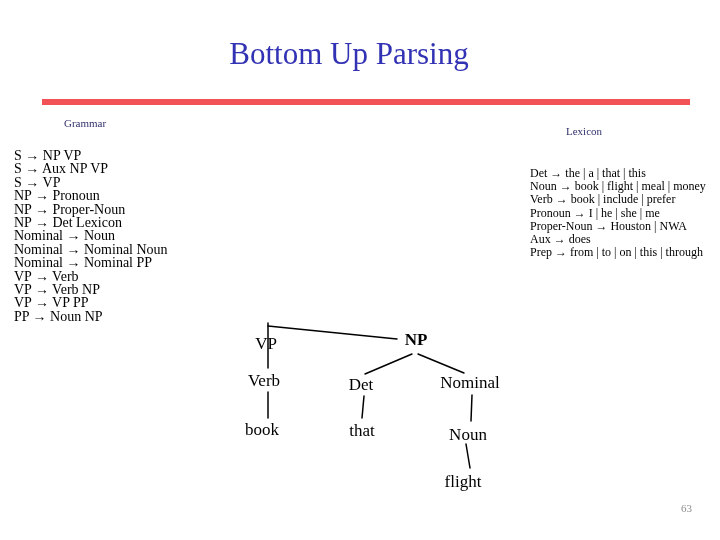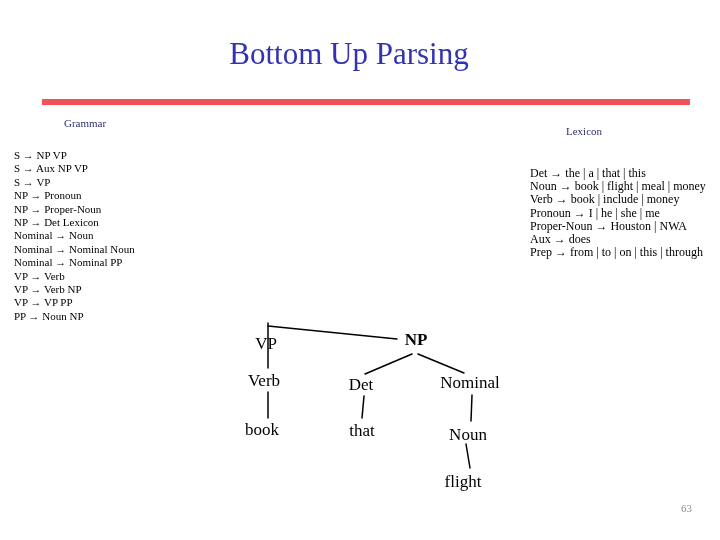--- a/index.html
+++ b/index.html
@@ -25,21 +25,21 @@
     position: absolute;
     font-size: 11px;
     color: #30306a;
   }
   .grammar-label { left: 64px; top: 117px; }
   .lexicon-label { left: 566px; top: 125px; }
 
   .grammar-list {
     position: absolute;
     left: 14px; top: 149px;
-    font-size: 11px;
+    font-size: 14px;
     line-height: 13.4px;
     white-space: nowrap;
   }
   .lexicon-list {
     position: absolute;
     left: 530px; top: 167px;
     font-size: 12px;
     line-height: 13.2px;
     white-space: nowrap;
   }
@@ -95,21 +95,21 @@
   <div>Nominal → Nominal PP</div>
   <div>VP → Verb</div>
   <div>VP → Verb NP</div>
   <div>VP → VP PP</div>
   <div>PP → Noun NP</div>
 </div>
 
 <div class="lexicon-list">
   <div>Det → the | a | that | this</div>
   <div>Noun → book | flight | meal | money</div>
-  <div>Verb → book | include | money</div>
+  <div>Verb → book | include | prefer</div>
   <div>Pronoun → I | he | she | me</div>
   <div>Proper-Noun → Houston | NWA</div>
   <div>Aux → does</div>
   <div>Prep → from | to | on | this | through</div>
 </div>
 
 <svg class="tree-lines" width="720" height="540" viewBox="0 0 720 540" stroke="#000000" stroke-width="1.5" stroke-linecap="round">
   <line x1="268" y1="323" x2="268" y2="368"></line>
   <line x1="268" y1="326" x2="397" y2="339"></line>
   <line x1="412" y1="354" x2="365" y2="374"></line>

